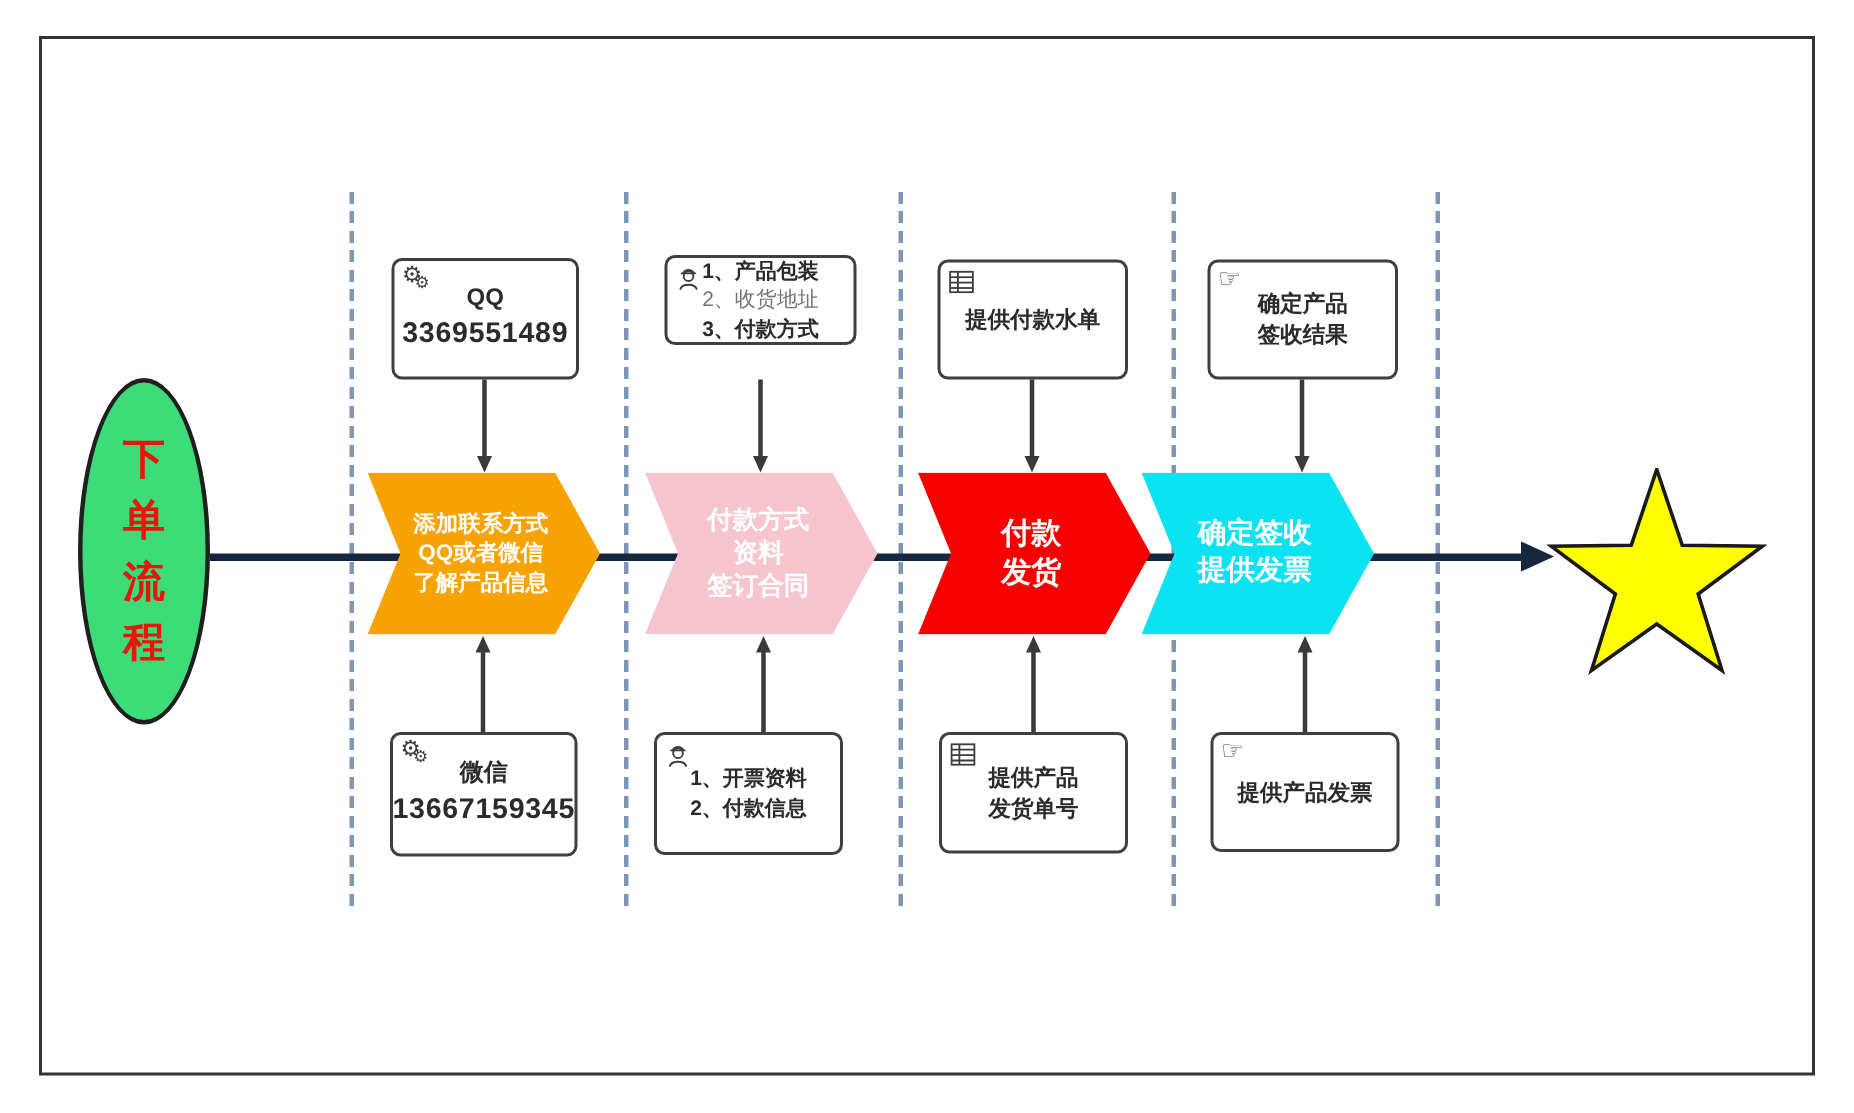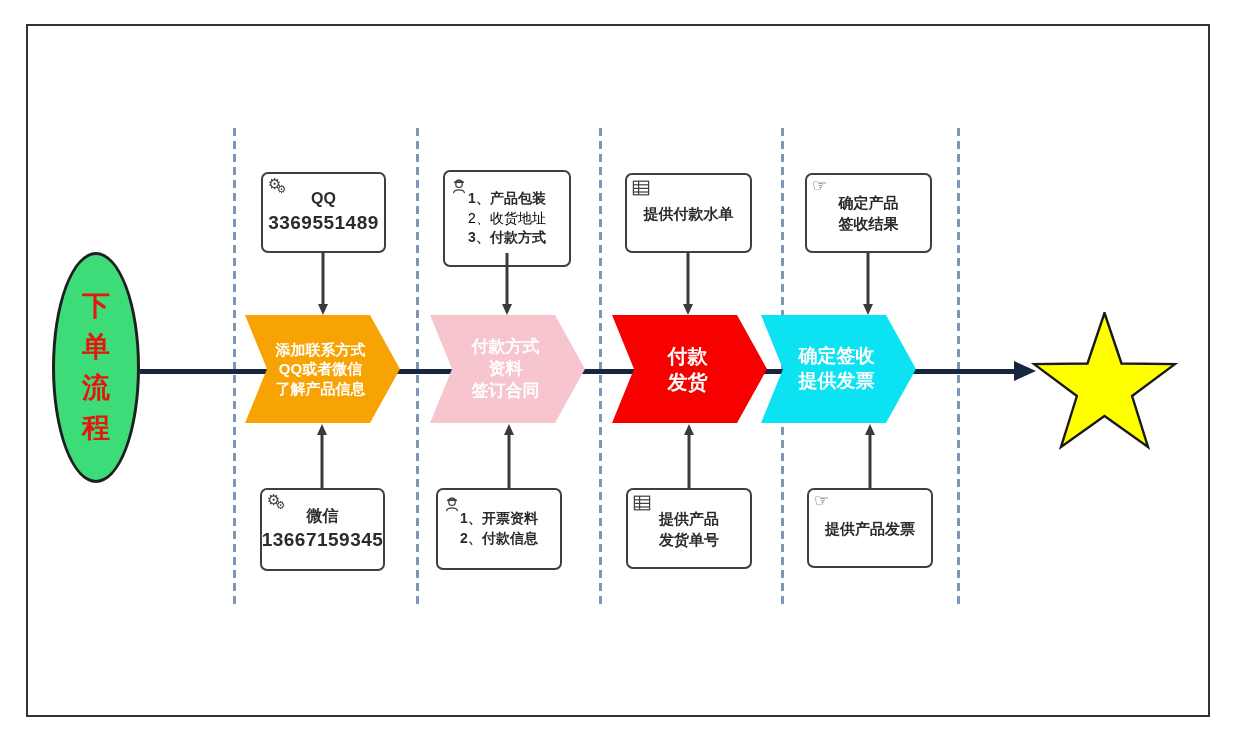--- a/index.html
+++ b/index.html
@@ -28,21 +28,21 @@
   .chev .cl{line-height:1.3;}
   .chev.c0{left:245px;background:#F7A303;font-size:15px;}
   .chev.c1{left:430px;background:#F7C5CE;font-size:17px;}
   .chev.c2{left:612px;background:#F60000;font-size:20px;}
   .chev.c3{left:761px;background:#0BE2F2;font-size:19px;}
   
   .note{position:absolute;background:#fff;border:2px solid #3F3F3F;border-radius:7px;box-sizing:border-box;
         display:flex;flex-direction:column;align-items:center;justify-content:center;text-align:center;
         color:#2b2b2b;font-size:14px;}
   .note .nl{line-height:1.4;font-weight:bold;}
-  .note .nl.plain{font-weight:normal;color:#000000;}
+  .note .nl.plain{font-weight:normal;color:#737373;}
   .note .nl.num{font-size:19px;letter-spacing:0.5px;}
   .note .nl.lg{font-size:16px;}
   .note-icon{position:absolute;top:2px;left:5px;color:#3d3d3d;line-height:1;}
   .gear1{font-size:15px;display:inline-block;}
   .gear2{font-size:11px;display:inline-block;margin-left:-5px;position:relative;top:4px;}
   .hand{font-size:17px;}
   .note-icon svg{display:block;margin-top:3px;}
   
   .varrow{position:absolute;width:12px;}
   .varrow .shaft{position:absolute;left:50%;transform:translateX(-50%);width:3px;background:#3a3a3a;}
@@ -102,21 +102,21 @@
   <svg class="star" viewBox="0 0 147 142">
     <polygon points="73.5,1 90.5,51.5 143.9,52.1 101.1,84 117,134.9 73.5,104 30,134.9 45.9,84 3.1,52.1 56.5,51.5" fill="#FFFF00" stroke="#1a1a1a" stroke-width="2.4" stroke-linejoin="miter"></polygon>
   </svg>
 
   <div class="note" style="left:261px;top:172px;width:125px;height:81px">
     <span class="note-icon"><span class="gear1">⚙</span><span class="gear2">⚙</span></span>
     <div class="nl lg">QQ</div>
     <div class="nl num">3369551489</div>
   </div>
 
-  <div class="note" style="left:443px;top:170px;width:128px;height:97px">
+  <div class="note" style="left:443px;top:170px;width:128px;height:60px">
     <span class="note-icon">
       <svg width="18" height="18" viewBox="0 0 24 24" fill="none" stroke="#3d3d3d" stroke-width="1.7" stroke-linecap="round">
         <circle cx="12" cy="9.5" r="4.3"></circle>
         <path d="M7.2 6.8 A5.4 5.4 0 0 1 16.8 6.8"></path>
         <line x1="6" y1="7" x2="18" y2="7"></line>
         <path d="M4.8 20.8 C6.5 15.8 17.5 15.8 19.2 20.8"></path>
       </svg>
     </span>
     <div class="nl">1、产品包装</div>
     <div class="nl plain">2、收货地址</div>

